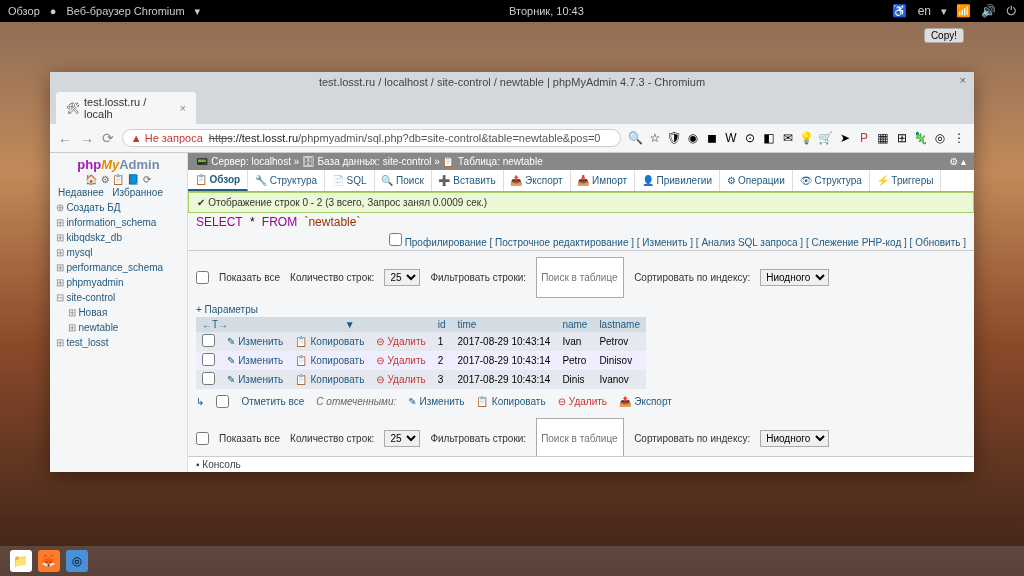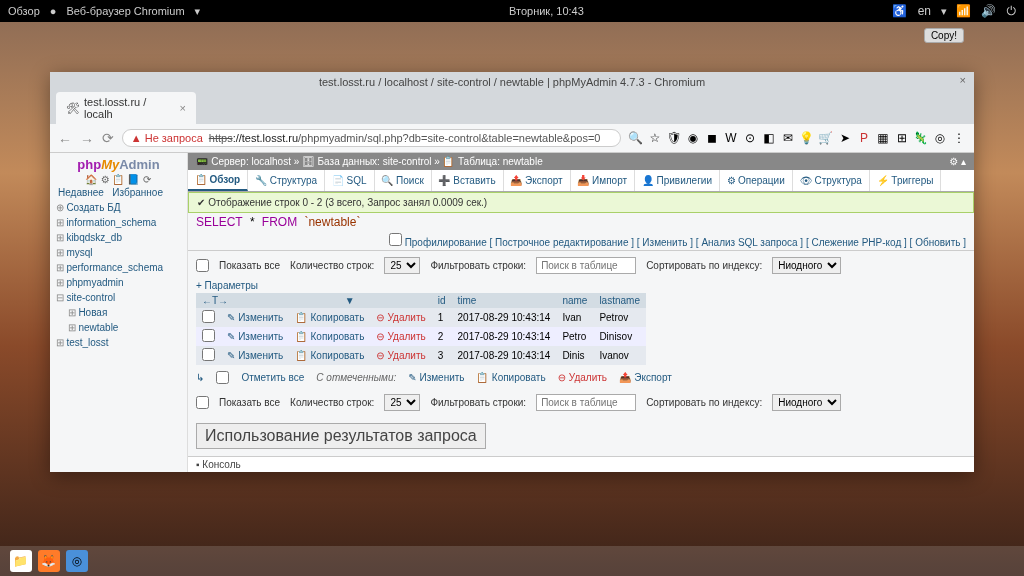--- a/index.html
+++ b/index.html
@@ -37,21 +37,21 @@
 .breadcrumb-bar{background:#888;color:#fff;padding:3px 8px;font-size:10px;display:flex;justify-content:space-between}
 .pma-tabs{background:#fff;border-bottom:1px solid #aaa;display:flex;font-size:10px}
 .pma-tab{padding:4px 7px;color:#235a81;border-right:1px solid #ddd;display:flex;align-items:center;gap:2px;cursor:pointer}
 .pma-tab.active{background:#fff;border-bottom:2px solid #235a81;font-weight:bold}
 .result-msg{background:#ebf8d6;border:1px solid #a9d069;padding:4px 8px;font-size:10px;color:#333}
 .sql-box{margin:2px 8px;font-family:monospace;font-size:12px}
 .sql-box .kw{color:#909}.sql-box .str{color:#930}
 .profile-row{text-align:right;font-size:10px;color:#235a81;padding:2px 8px;border-bottom:1px solid #ccc}
 .profile-row a{color:#235a81}
 .ctrl-row{display:flex;align-items:center;gap:10px;padding:6px 8px;font-size:10px;color:#333}
-.ctrl-row input[type=text]{border:1px solid #aaa;padding:2px 4px;font-size:10px;width:100px}
+.ctrl-row input[type=text]{border:1px solid #aaa;padding:14px 4px;font-size:10px;width:88px}
 .ctrl-row select{border:1px solid #aaa;font-size:10px;padding:1px}
 .params{font-size:10px;color:#235a81;padding:0 8px}
 .data-table{width:auto;margin:2px 8px;font-size:10px;border-collapse:collapse}
 .data-table th{background:#d3dce3;padding:2px 6px;text-align:left;color:#235a81;font-weight:normal}
 .data-table td{padding:2px 6px;background:#eef}
 .data-table tr:nth-child(even) td{background:#e5e9ef}
 .data-table .link{color:#235a81}
 .data-table .del{color:#c33}
 .footer-ops{padding:4px 8px;font-size:10px;color:#235a81;display:flex;gap:12px;align-items:center}
 .query-results-box{margin:6px 8px;border:1px solid #aaa;display:inline-block;padding:3px 8px;font-size:16px;color:#444;background:#eee}

